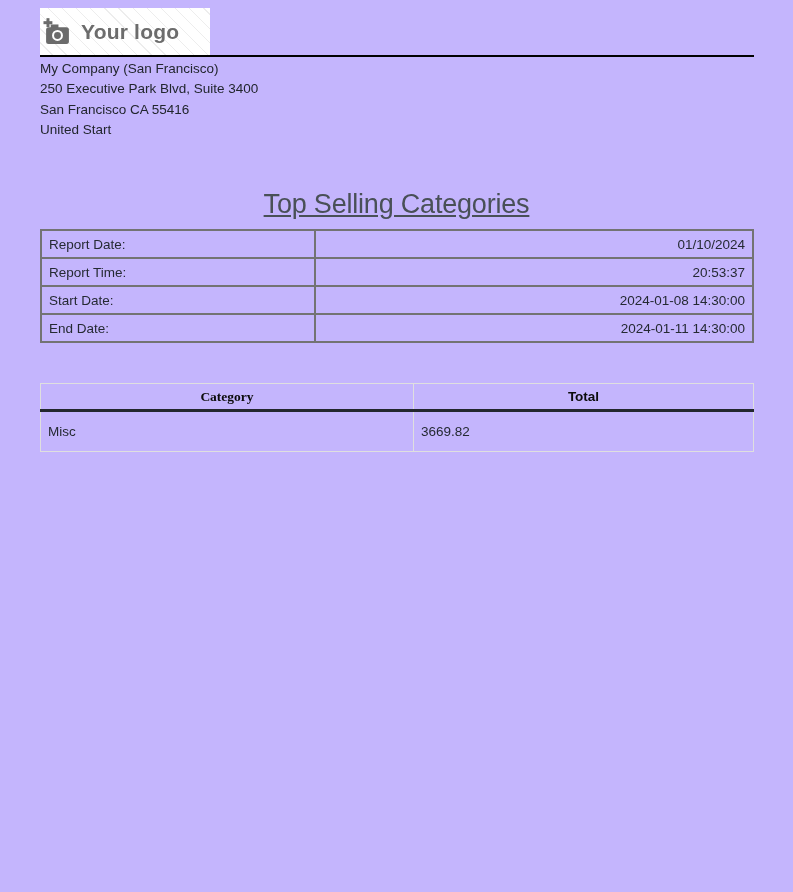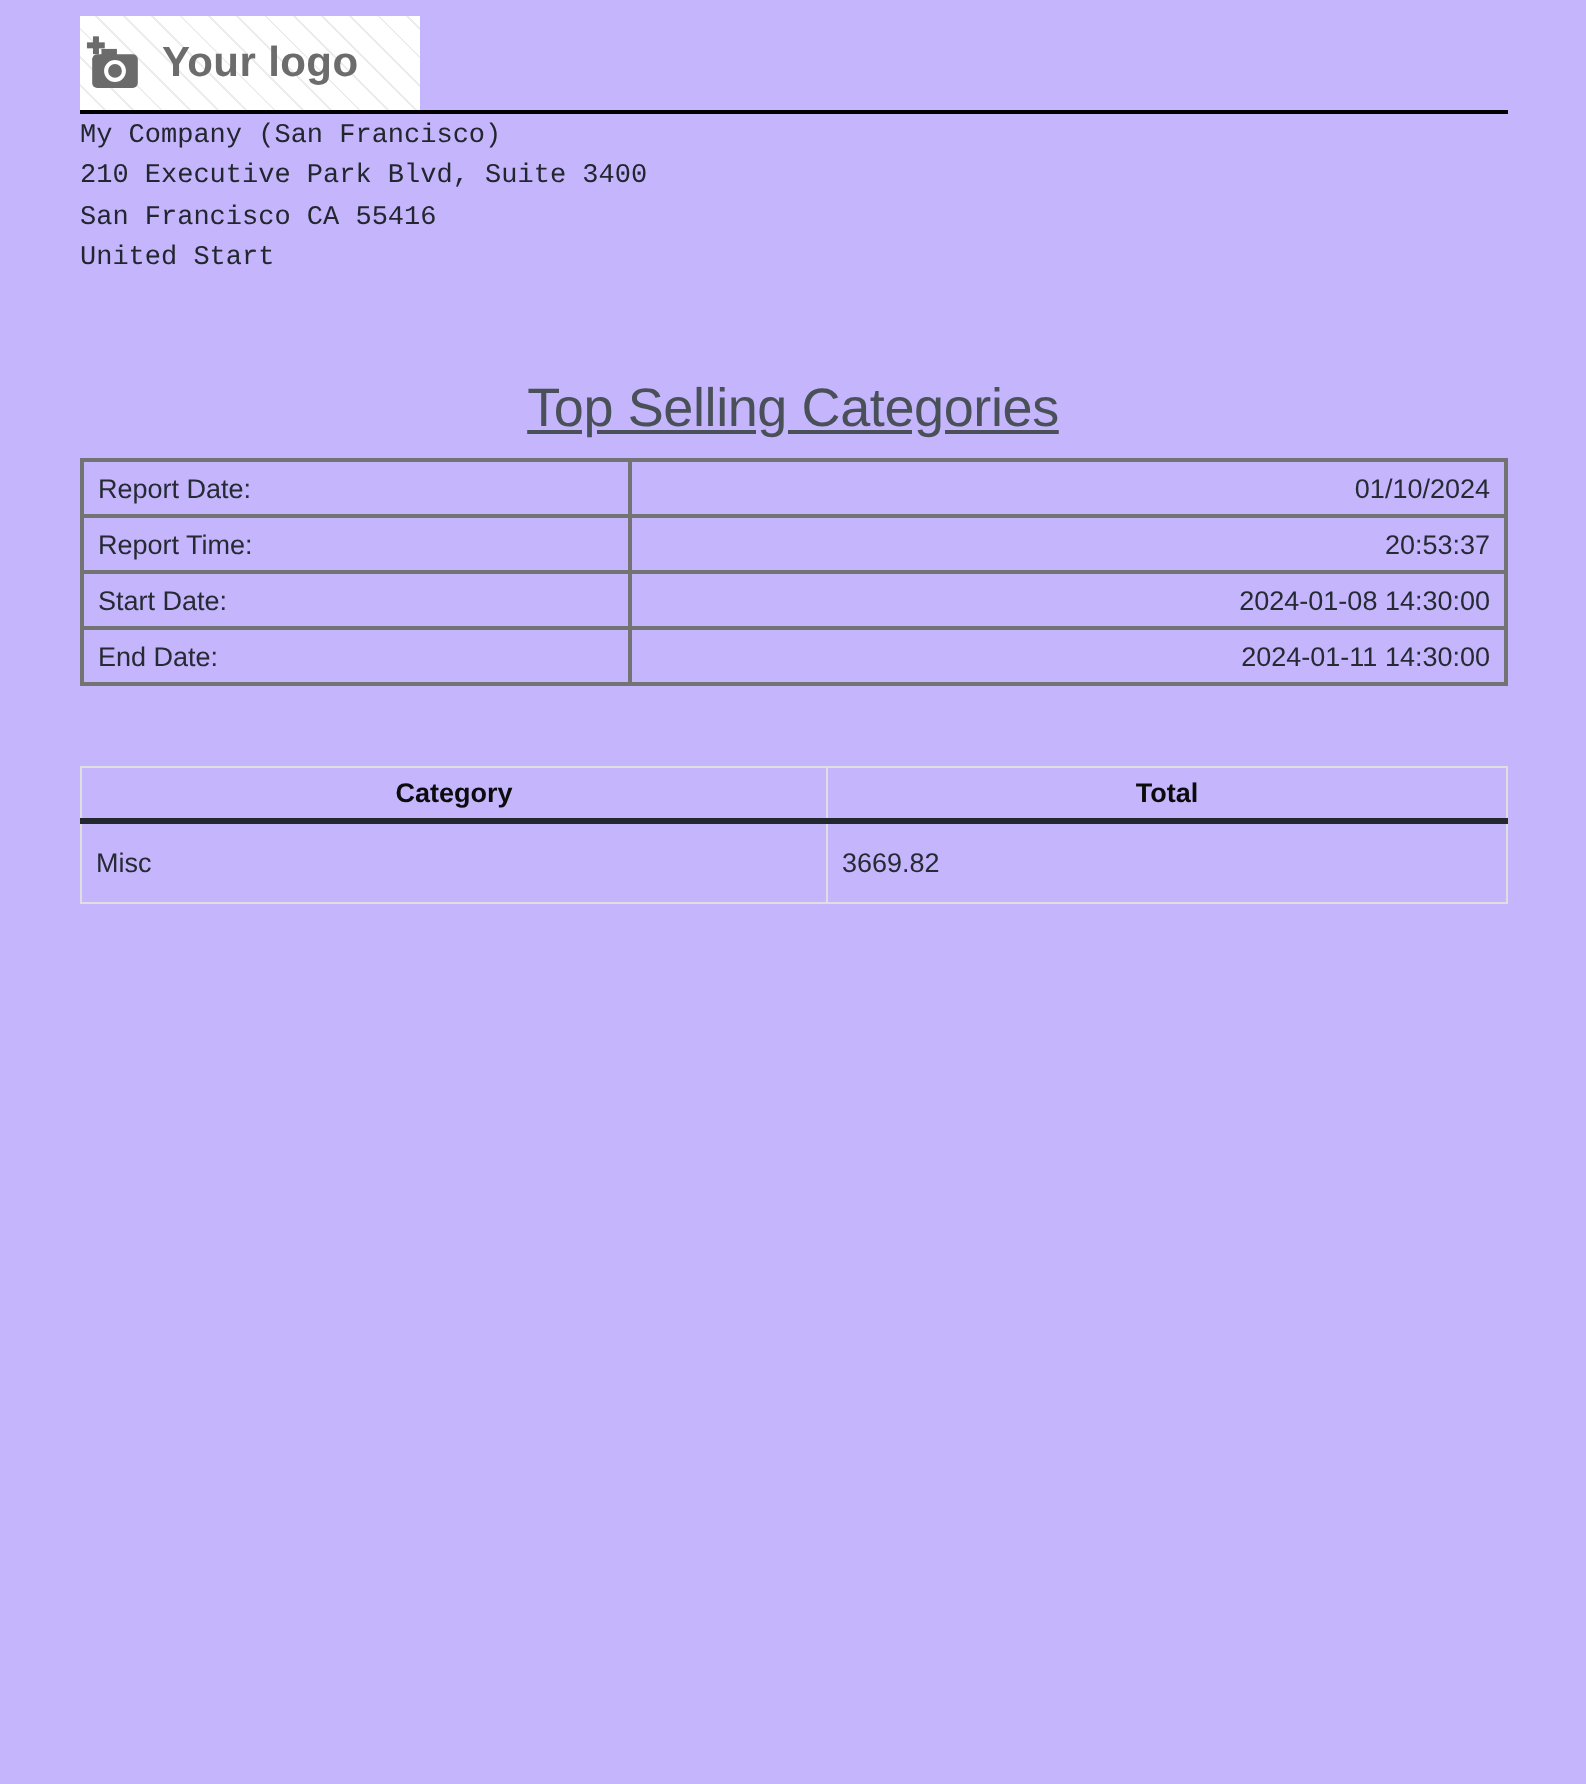--- a/index.html
+++ b/index.html
@@ -24,21 +24,21 @@
     font-size:21px; font-weight:bold; color:#6c6c6c;
     margin-left:9px; letter-spacing:0.2px; white-space:nowrap;
   }
   .header-rule {
     position:absolute; left:40px; top:55px; width:714px; height:2px; background:#000;
   }
 
   
   .address {
     position:absolute; left:40px; top:59px; width:400px;
-    font-size:13.5px; line-height:20.4px; color:#22262e;font-family:Liberation Mono, monospace;
+    font-size:13.5px; line-height:20.4px; color:#22262e;
   }
 
   
   .report-title {
     position:absolute; left:0; top:189px; width:793px;
     text-align:center; font-size:27px; font-weight:400; color:#495057;
     letter-spacing:-0.2px;
     text-decoration:underline;
   }
 
@@ -55,21 +55,21 @@
   .meta-table td.value-cell { text-align:right; }
 
   .cat-table {
     position:absolute; left:40px; top:383px; width:714px;
   }
   .cat-table th {
     border:1px solid #dfdfdf; border-bottom:3px solid #23272e;
     height:27px; padding:0 7px; vertical-align:middle;
     font-weight:bold; color:#0c0c0c; font-size:13.5px;
   }
-  .cat-table th.col-category { width:373px; text-align:center; }
+  .cat-table th.col-category { width:373px; text-align:center;font-family:Liberation Serif, serif; }
   .cat-table th.col-total   { text-align:center; }
   .cat-table td {
     border:1px solid #dfdfdf; height:41px; padding:0 7px; vertical-align:middle;
     color:#252a33;
   }
   .cat-table td.cell-category { text-align:left; }
   .cat-table td.cell-total    { text-align:left; }
 </style>
 </head>
 <body>
@@ -86,21 +86,21 @@
       </g>
       <circle cx="15" cy="18.6" r="4.6" fill="none" stroke="#ffffff" stroke-width="2.1"></circle>
     </svg>
     <span class="logo-text">Your logo</span>
   </div>
 
   <div class="header-rule"></div>
 
   <div class="address">
     <div>My Company (San Francisco)</div>
-    <div>210 Executive Park Blvd, Suite 3400</div>
+    <div>250 Executive Park Blvd, Suite 3400</div>
     <div>San Francisco CA 55416</div>
     <div>United Start</div>
   </div>
 
   <div class="report-title">Top Selling Categories</div>
 
   <table class="meta-table">
     <tbody>
       <tr>
         <td class="label-cell">Report Date:</td>

